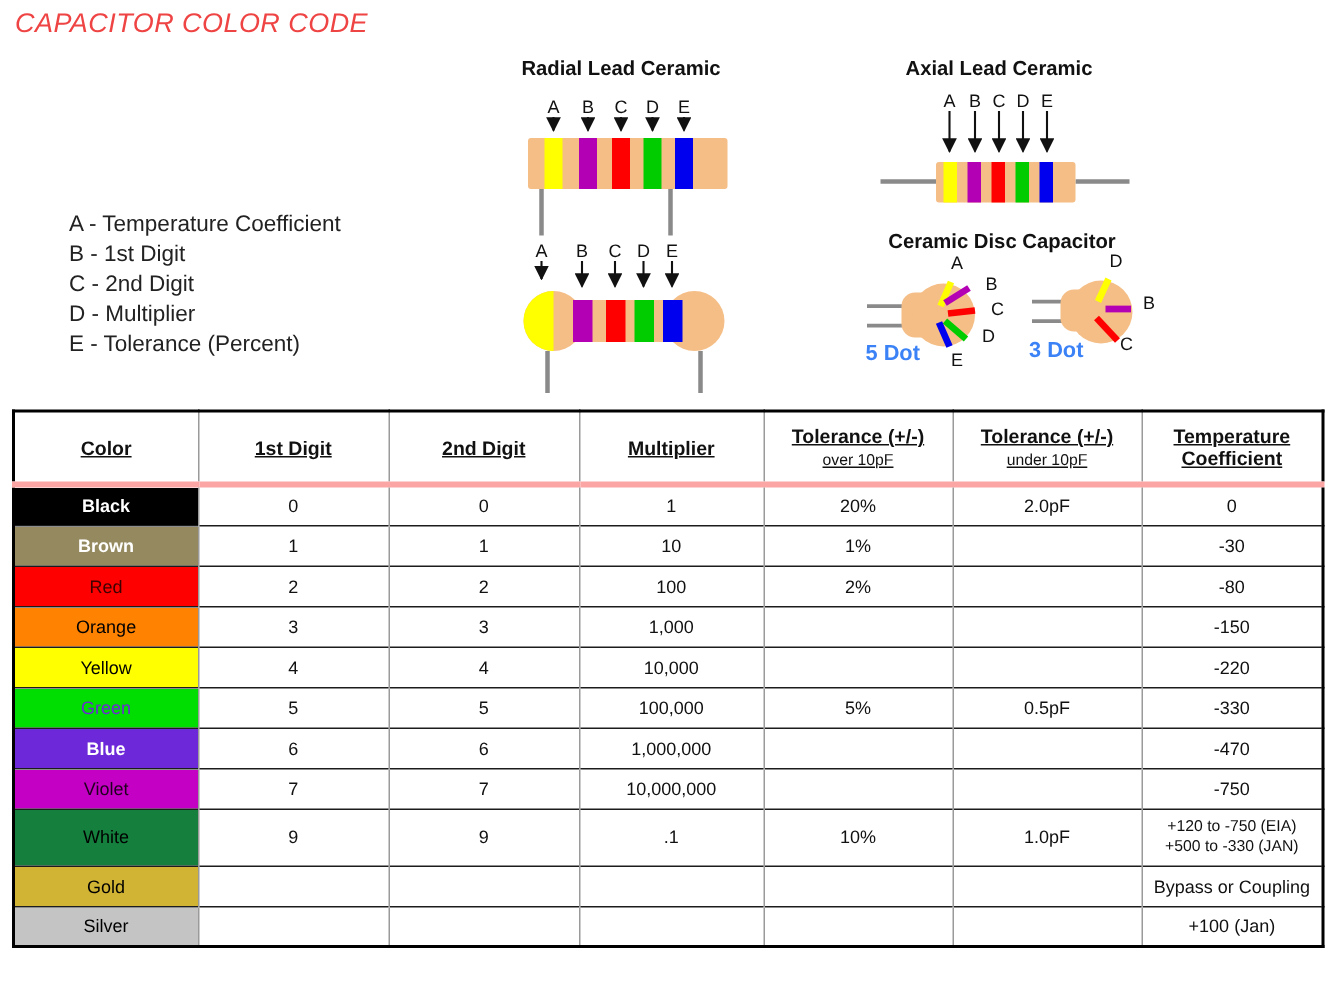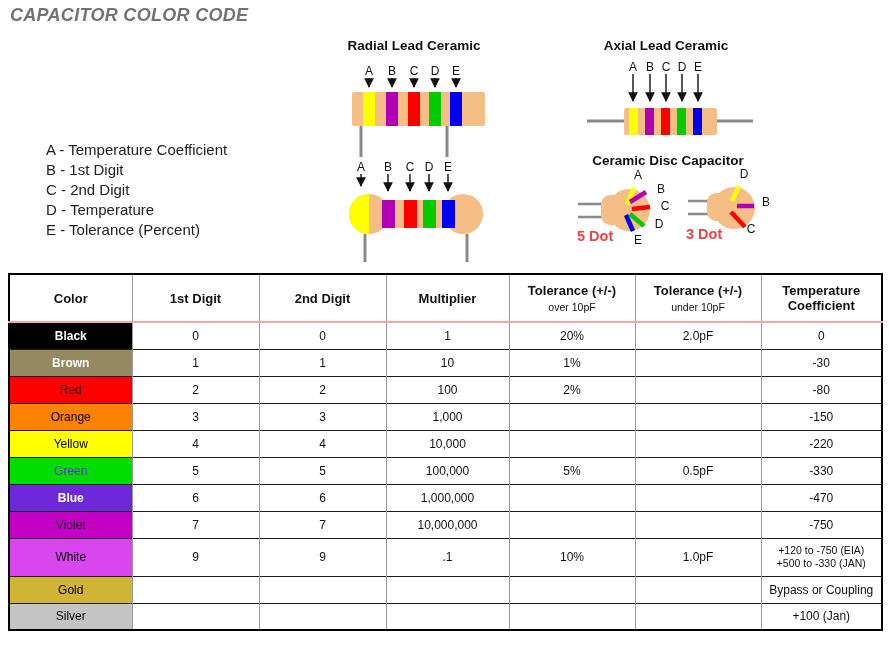--- a/index.html
+++ b/index.html
@@ -1,51 +1,51 @@
 <!DOCTYPE html>
 <html><head>
 <meta charset="utf-8">
 <style>
   html,body{margin:0;padding:0;background:#ffffff;}
   .stage{position:relative;width:889px;height:659px;background:#fff;overflow:hidden;
          font-family:"Liberation Sans", sans-serif;color:#111;}
-  .page-title{position:absolute;left:10px;top:5px;font-size:18px;font-weight:bold;
-              font-style:italic;letter-spacing:.3px;color:#737373;}
+  .page-title{position:absolute;left:10px;top:5px;font-size:18px;font-weight:normal;
+              font-style:italic;letter-spacing:.3px;color:#ef4444;}
   .legend{position:absolute;left:46px;top:140px;font-size:15px;line-height:20px;color:#222;}
   .dtitle{position:absolute;font-size:13.5px;font-weight:bold;transform:translateX(-50%);white-space:nowrap;}
   .lbl{position:absolute;font-size:12px;transform:translateX(-50%);color:#111;}
-  .dot-label{position:absolute;font-size:14.5px;font-weight:bold;color:#ef4444;}
+  .dot-label{position:absolute;font-size:14.5px;font-weight:bold;color:#3b82f6;}
   .diagram-svg{position:absolute;left:0;top:0;}
 
   table.cap{position:absolute;left:8px;top:273px;width:873px;border-collapse:collapse;
             table-layout:fixed;border:2px solid #000;background:#fff;}
   table.cap th, table.cap td{border-left:1px solid #9a9a9a;border-top:1.5px solid #1c1c1c;
             text-align:center;vertical-align:middle;font-size:12px;padding:0;color:#111;
             overflow:hidden;}
   table.cap th:first-child, table.cap td:first-child{border-left:none;}
-  table.cap tr.hdr th{border-top:none;border-bottom:2px solid #fca5a5;font-size:13px;font-weight:bold;height:46px;}
+  table.cap tr.hdr th{border-top:none;border-bottom:4px solid #fca5a5;font-size:13px;font-weight:bold;height:46px;text-decoration:underline;}
   .hdr-sub{display:block;font-size:10.5px;font-weight:normal;margin-top:3px;}
   .hdr-line2{display:block;font-size:13px;font-weight:bold;}
   tr.r{height:27px;margin-left:42px;}
   tr.r-tall{height:38px;}
   td.swatch{font-size:13px;}
   td.temp-small div{font-size:10.5px;line-height:13px;}
 </style>
 </head>
 <body>
 
 <div class="stage">
 
   <div class="page-title">CAPACITOR COLOR CODE</div>
 
   <div class="legend">
     <div>A - Temperature Coefficient</div>
     <div>B - 1st Digit</div>
     <div>C - 2nd Digit</div>
-    <div>D - Temperature</div>
+    <div>D - Multiplier</div>
     <div>E - Tolerance (Percent)</div>
   </div>
 
   <div class="dtitle" style="left:414px;top:38px">Radial Lead Ceramic</div>
   <div class="dtitle" style="left:666px;top:38px">Axial Lead Ceramic</div>
   <div class="dtitle" style="left:668px;top:153px">Ceramic Disc Capacitor</div>
 
   <span class="lbl" style="left:369px;top:64px">A</span>
   <span class="lbl" style="left:392px;top:64px">B</span>
   <span class="lbl" style="left:414px;top:64px">C</span>
@@ -277,21 +277,21 @@
       <td>7</td>
       <td>10,000,000</td>
       <td></td>
       <td></td>
       <td>
             <div>-750</div>
             <div></div>
           </td>
     </tr>
     <tr class="r-tall">
-      <td class="swatch" style="background:#d946ef;color:#000000">White</td>
+      <td class="swatch" style="background:#15803d;color:#000000">White</td>
       <td>9</td>
       <td>9</td>
       <td>.1</td>
       <td>10%</td>
       <td>1.0pF</td>
       <td class="temp-small">
             <div>+120 to -750 (EIA)</div>
             <div>+500 to -330 (JAN)</div>
           </td>
     </tr>

